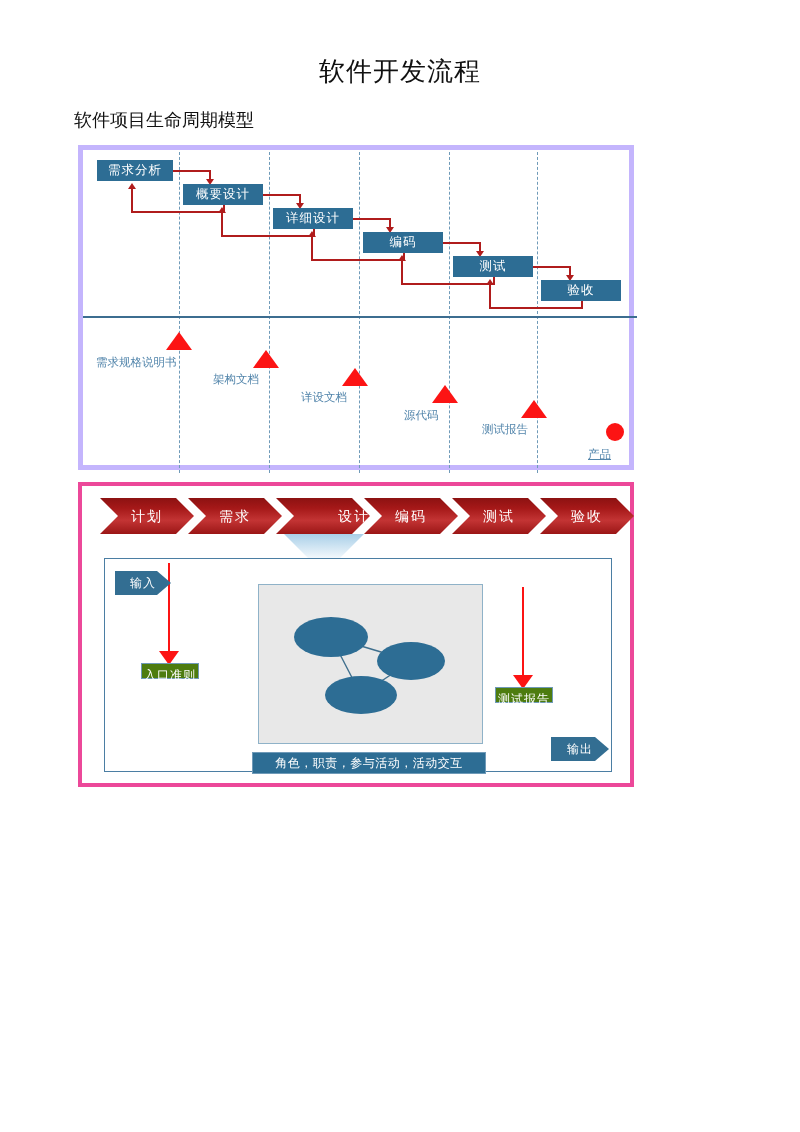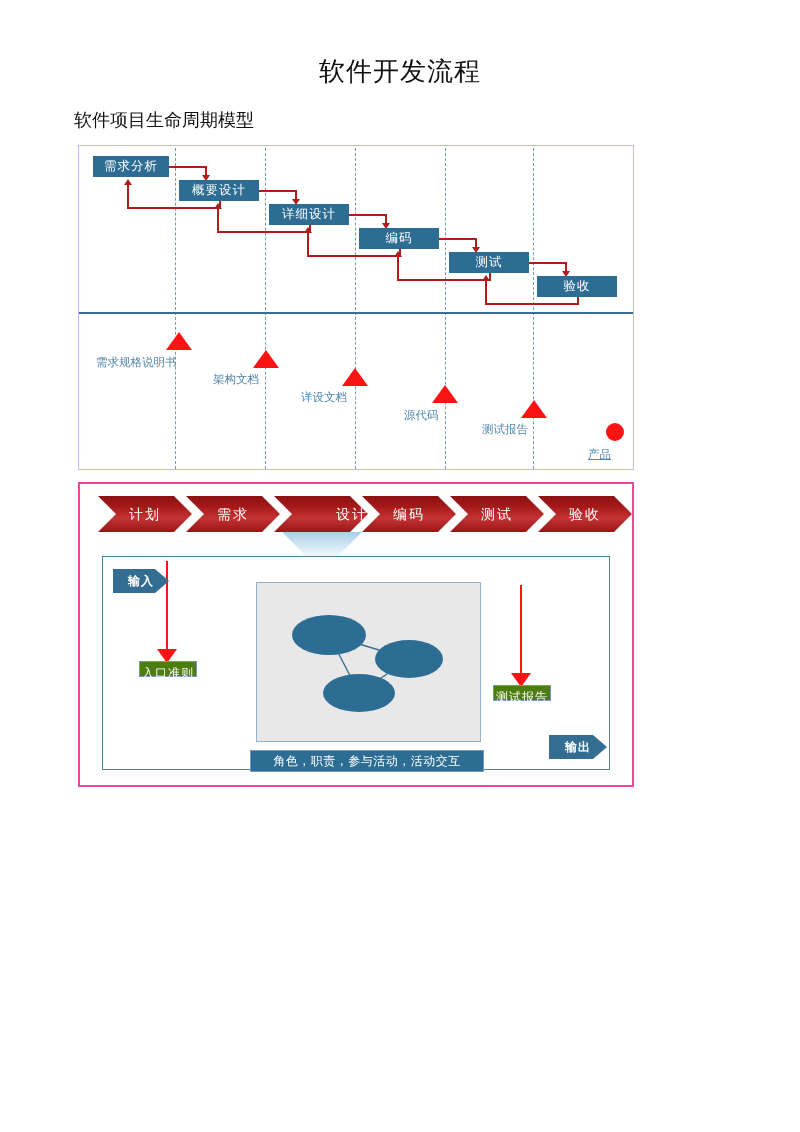--- a/index.html
+++ b/index.html
@@ -34,21 +34,21 @@
     font-size: 18px;
     line-height: 20px;
     color: #111;
   }
 
   
   #panel-waterfall {
     position: absolute;
     left: 78px; top: 145px;
     width: 556px; height: 325px;
-    border: 1px solid #c4b5fd;
+    border: 5px solid #c4b5fd;
     background: #ffffff;
     box-sizing: border-box;
   }
   .grid-line {
     position: absolute;
     top: 2px;
     width: 0;
     border-left: 1px dashed #6f9ab8;
     height: 321px;
   }
@@ -118,21 +118,21 @@
     white-space: nowrap;
     font-family: "Liberation Sans", sans-serif;
     z-index: 4;
   }
 
   
   #panel-phase {
     position: absolute;
     left: 78px; top: 482px;
     width: 556px; height: 305px;
-    border: 2px solid #ec4899;
+    border: 4px solid #ec4899;
     background: #ffffff;
     box-sizing: border-box;
   }
 
   .chevron {
     position: absolute;
     top: 12px;
     height: 36px;
     color: #fff;
     font-size: 14px;
@@ -165,21 +165,20 @@
     background: #336e92;
     color: #ffffff;
     font-size: 12px;
     line-height: 24px;
     height: 24px;
     text-align: center;
     letter-spacing: 1px;
     font-family: "Liberation Sans", sans-serif;
     clip-path: polygon(0 0, calc(100% - 14px) 0, 100% 50%, calc(100% - 14px) 100%, 0 100%);
     z-index: 4;
-    font-weight: bold;
   }
   .tag-rect {
     position: absolute;
     background: #4d7c0f;
     border: 1px solid #6f9ab8;
     color: #ffffff;
     font-size: 12px;
     line-height: 22px;
     height: 16px;
     text-align: center;

